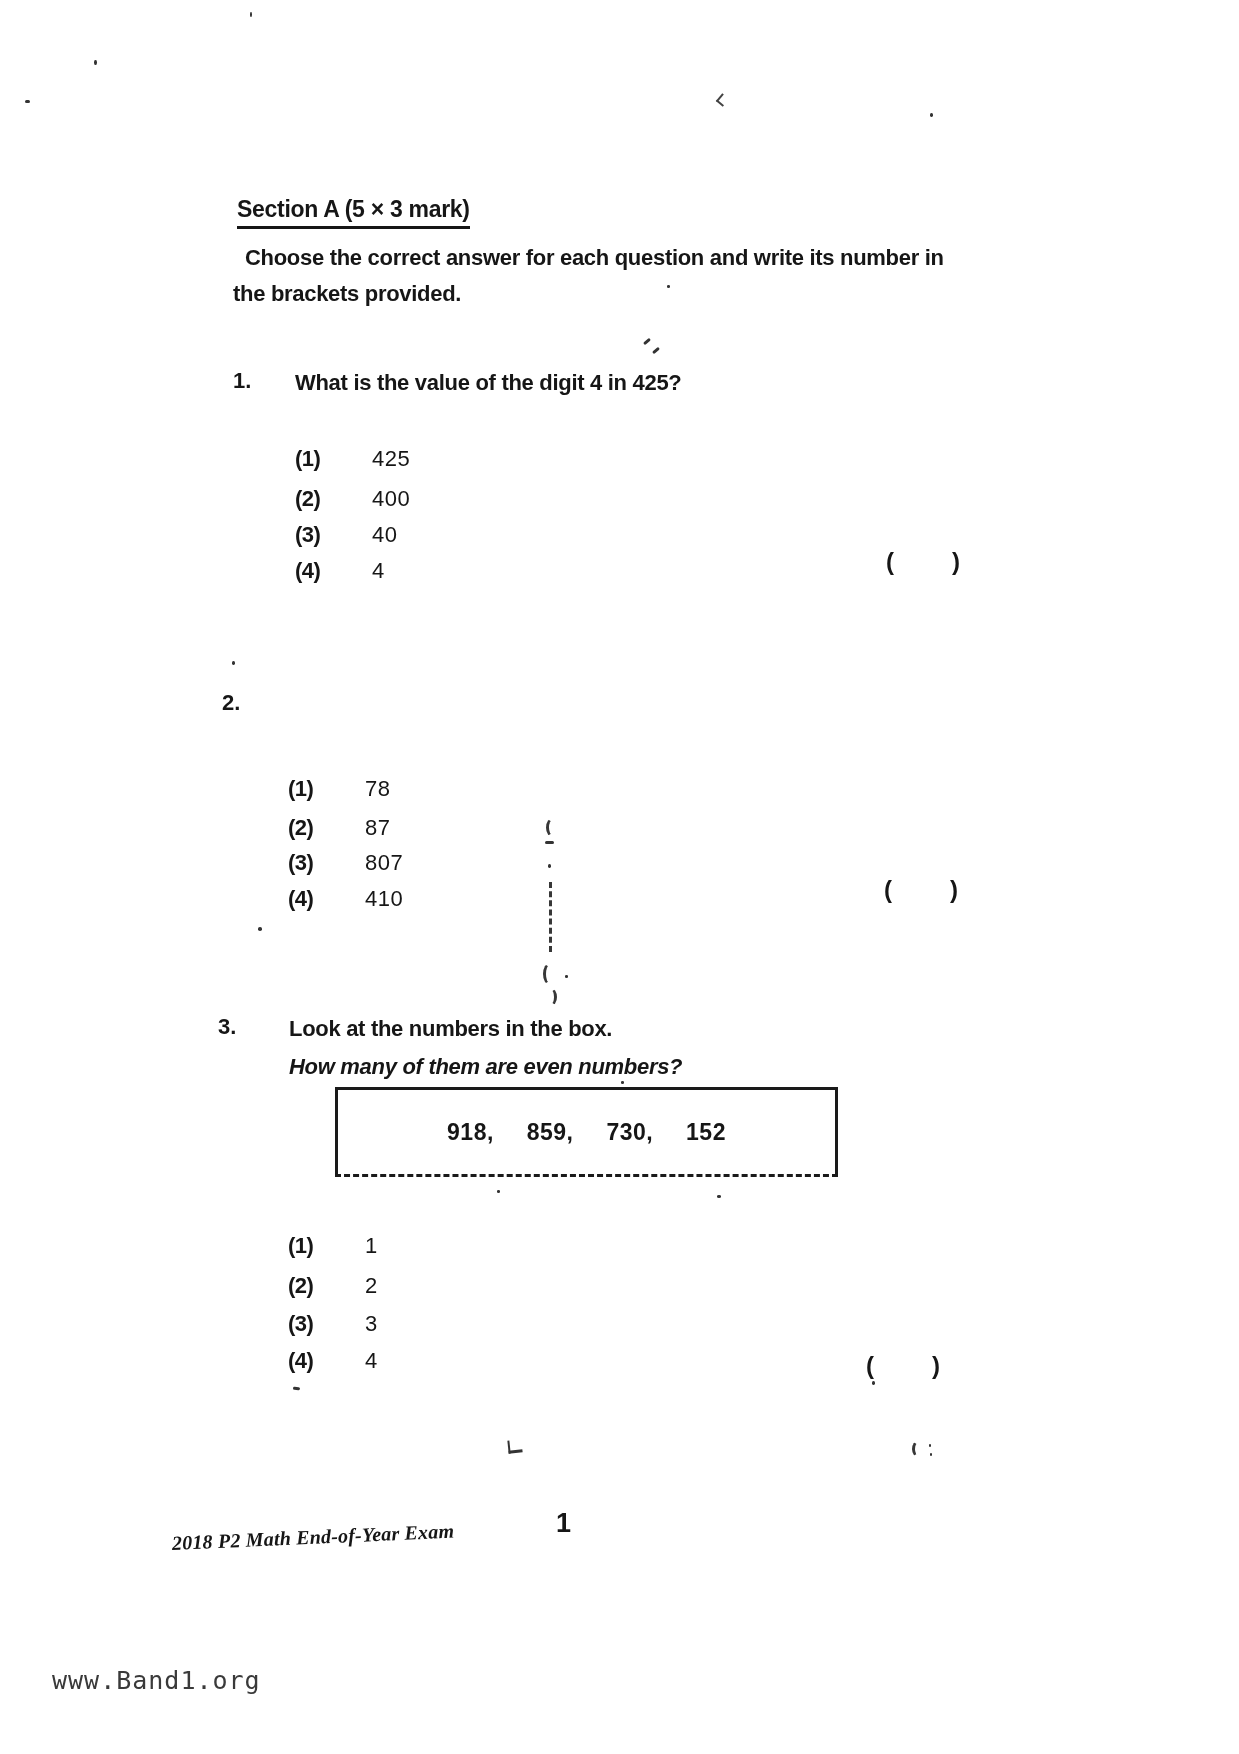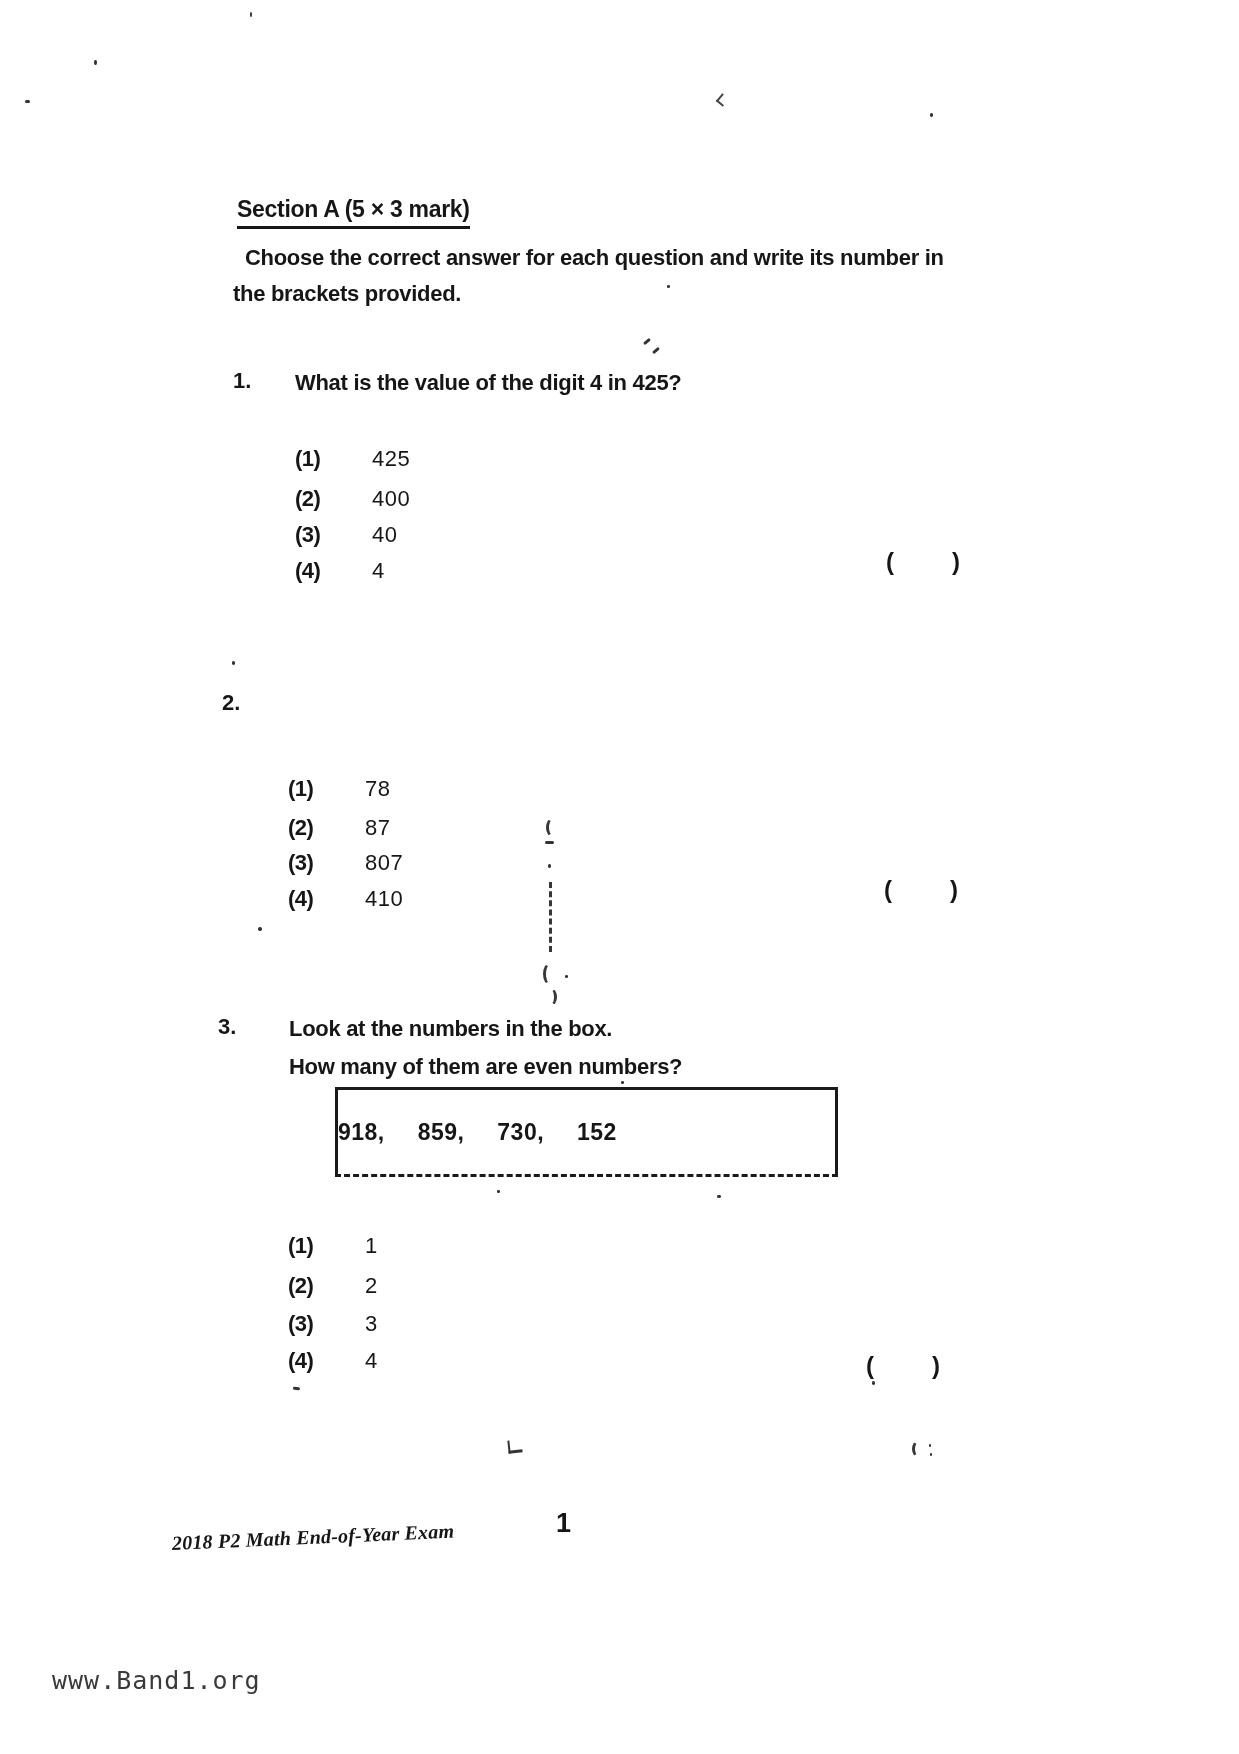--- a/index.html
+++ b/index.html
@@ -26,21 +26,21 @@
     display:inline-block;width:77px;
     font-size:22px;font-weight:700;letter-spacing:-0.5px;
   }
   .opt-value{font-size:22px;font-weight:400;letter-spacing:0.5px;}
   .brackets{font-size:24px;font-weight:700;}
   .brackets .open{margin-right:58px;}
   .numbers-box{
     width:497px;height:84px;
     border:3px solid #1a1a1a;
     border-bottom-style:dashed;
-    display:flex;align-items:center;justify-content:flex-start;
+    display:flex;align-items:center;justify-content:center;
   }
   .box-numbers{
     font-size:23px;font-weight:700;letter-spacing:0.5px;
     word-spacing:26px;white-space:pre;
   }
   .page-num{font-size:27px;font-weight:700;}
   .exam-title{
     font-family:"Liberation Serif","DejaVu Serif",serif;
     font-style:italic;font-weight:700;font-size:20px;
     transform:rotate(-2.5deg);transform-origin:left center;
@@ -119,21 +119,21 @@
   <div class="abs opt-row" style="left:288px;top:886px;">
     <span class="opt-label">(4)</span>
     <span class="opt-value">410</span>
   </div>
   <div class="abs brackets" style="left:884px;top:876px;">
     <span class="open">(</span><span>)</span>
   </div>
 
   <div class="abs q-num" style="left:218px;top:1014px;">3.</div>
   <div class="abs body-text" style="left:289px;top:1014px;">Look at the numbers in the box.</div>
-  <div class="abs body-text" style="left:289px;top:1052px;">How many of them are even numbers?</div>
+  <div class="abs body-text" style="left:289px;top:1052px;font-style:italic;">How many of them are even numbers?</div>
 
   <div class="abs numbers-box" style="left:335px;top:1087px;">
     <span class="box-numbers">918, 859, 730, 152</span>
   </div>
 
   <div class="abs opt-row" style="left:288px;top:1233px;">
     <span class="opt-label">(1)</span>
     <span class="opt-value">1</span>
   </div>
   <div class="abs opt-row" style="left:288px;top:1273px;">

